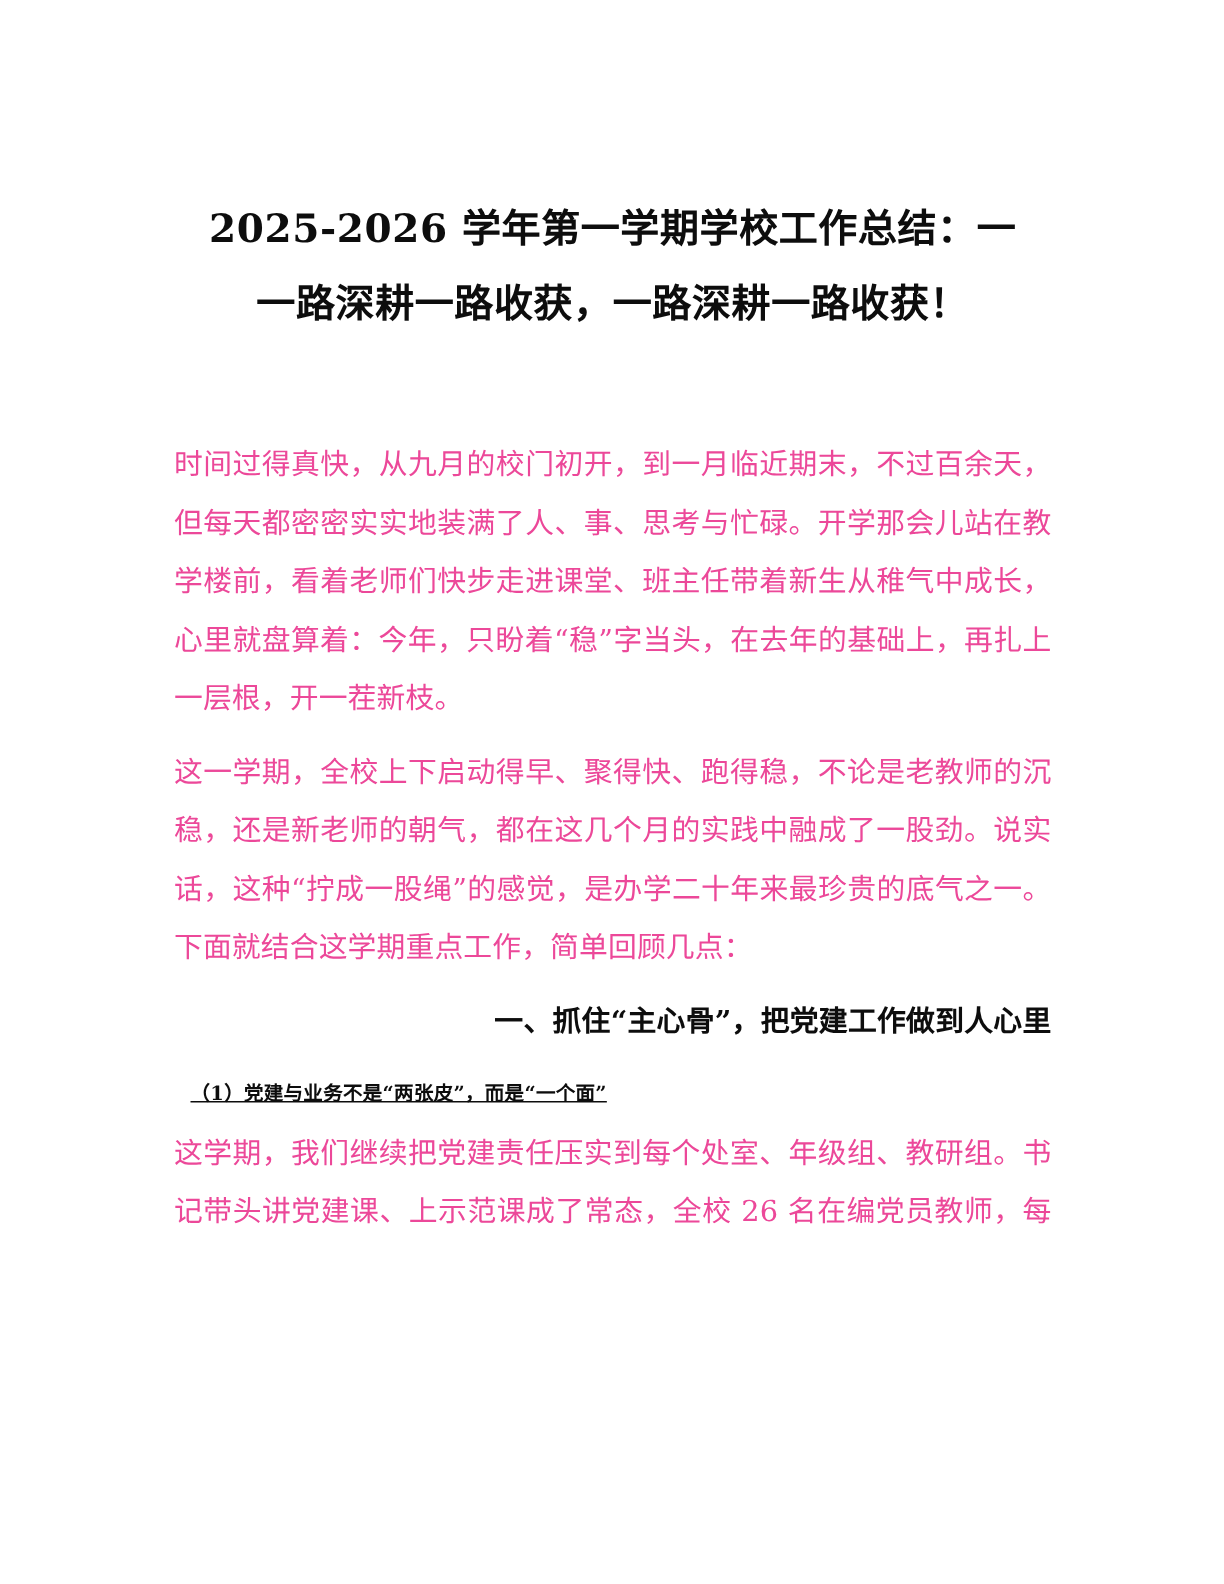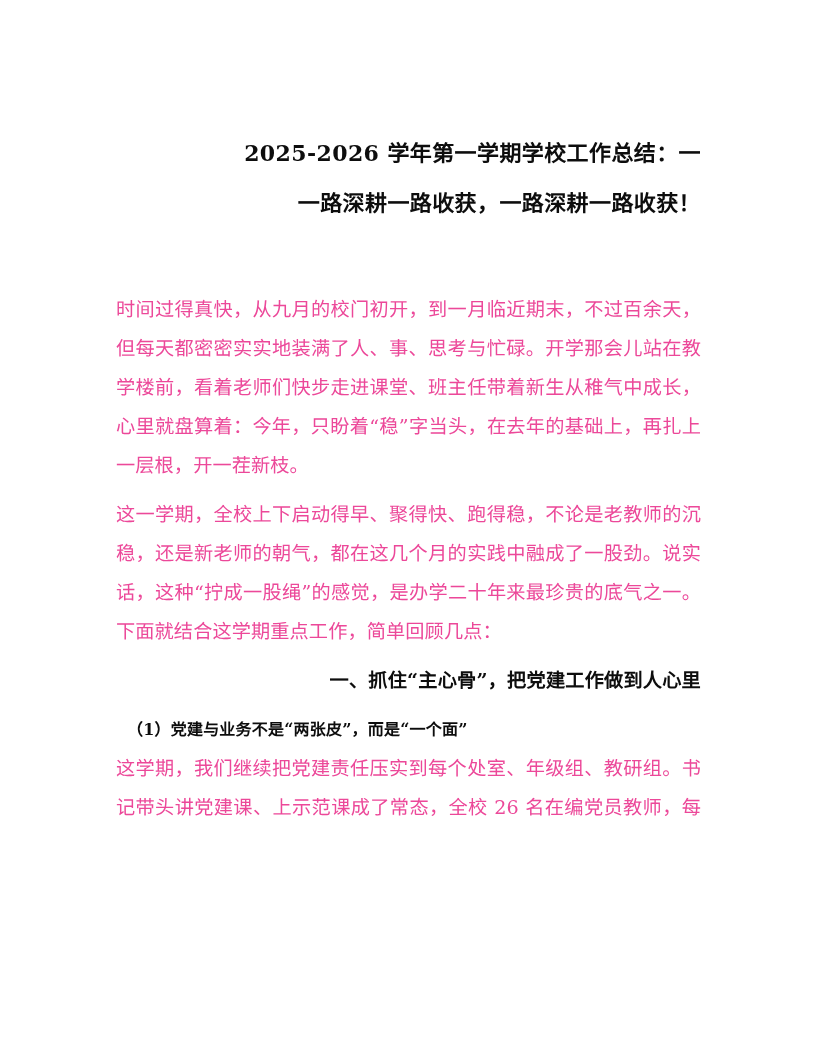--- a/index.html
+++ b/index.html
@@ -23,25 +23,25 @@
     background: #ffffff;
     box-sizing: border-box;
   }
   .doc-body {
     position: absolute;
     left: 116px;
     top: 128px;
     width: 585px;
   }
   .doc-title {
-    font-size: 22px;
+    font-size: 26px;
     font-weight: bold;
     line-height: 50px;
     letter-spacing: 0.4px;
-    text-align: right;
+    text-align: center;
     margin: 0;
     color: #0d0d0d;
     font-family: "DejaVu Serif", "Liberation Serif", serif;
   }
   .title-spacer {
     height: 62px;
   }
   p.para {
     font-size: 19.2px;
     line-height: 39px;
@@ -61,28 +61,29 @@
   h2.section-heading {
     font-size: 19.2px;
     line-height: 39px;
     font-weight: bold;
     margin: 10px 0 0 0;
     text-align: right;
     letter-spacing: 0.2px;
     color: #0d0d0d;
   }
   h3.sub-heading {
-    font-size: 16px;
+    font-size: 13px;
     line-height: 39px;
     font-weight: bold;
     margin: 10px 0 0 0;
     padding-left: 11px;
     text-align: left;
     letter-spacing: 0.2px;
     color: #0d0d0d;
+    text-decoration: underline;
   }
   .last-line-clip {
     max-height: 78px;
     overflow: hidden;
   }
 </style>
 </head>
 <body>
 
 <div class="page">

